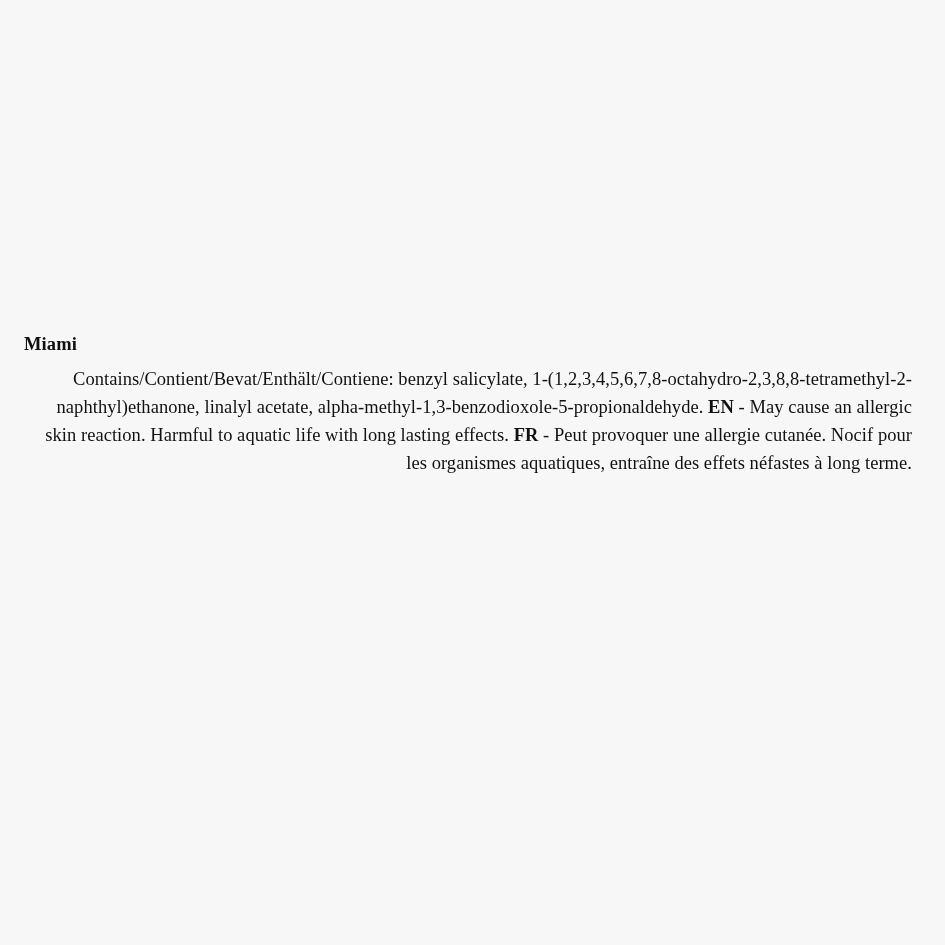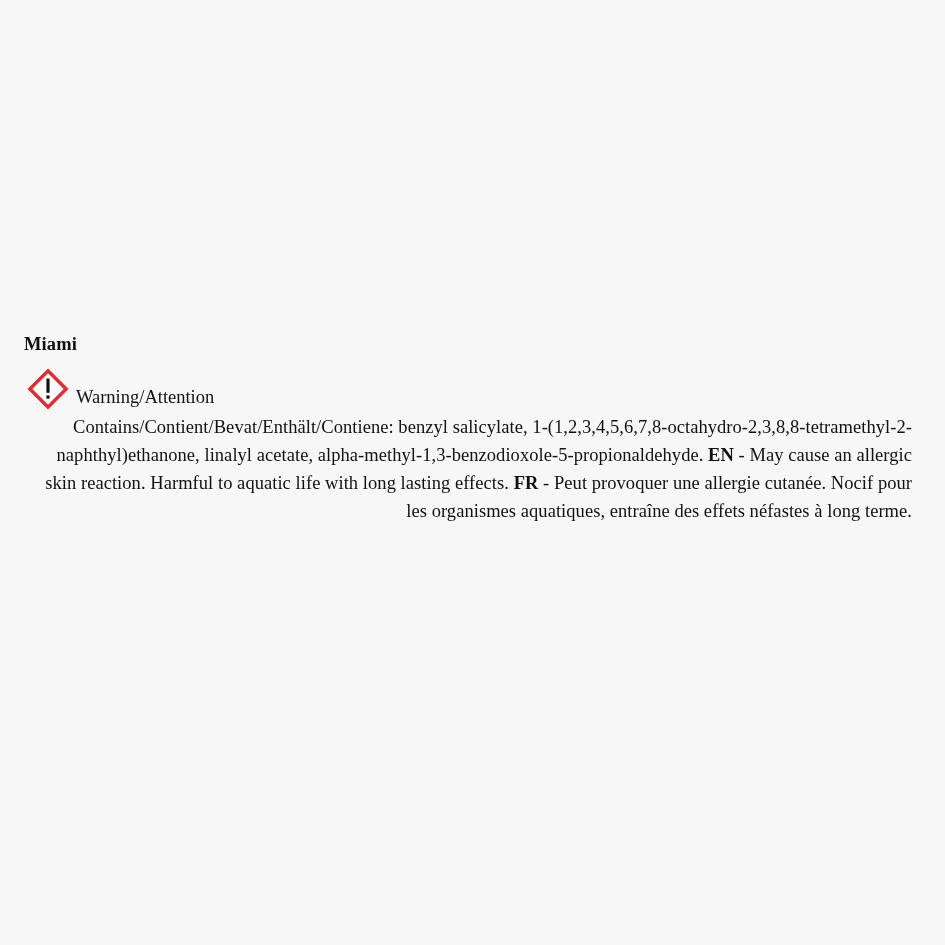--- a/index.html
+++ b/index.html
@@ -70,30 +70,20 @@
 </style>
 </head>
 <body style="background: rgb(247, 247, 247); color: rgb(17, 17, 17);">
 
 <div class="page">
 
   <div class="label-block">
 
     <div class="product-title">Miami</div>
 
-    <div class="hazard-line">
-      <span class="ghs-pictogram">
-        <svg viewBox="0 0 48 48" width="48" height="48" aria-hidden="true">
-          <rect x="11.2" y="11.2" width="25.6" height="25.6" transform="rotate(45 24 24)" fill="#ffffff" stroke="#e8282a" stroke-width="3.4"></rect>
-          <rect x="22.4" y="13.6" width="3.2" height="14.2" fill="#111111"></rect>
-          <rect x="22.4" y="30.4" width="3.2" height="3.3" fill="#111111"></rect>
-        </svg>
-      </span>
-      <span class="warning-word">Warning/Attention</span>
-    </div>
 
     <p class="statement">
       <span>Contains/Contient/Bevat/Enthält/Contiene:</span>
       <span>benzyl salicylate, 1-(1,2,3,4,5,6,7,8-octahydro-2,3,8,8-tetramethyl-2-naphthyl)ethanone, linalyl acetate, alpha-methyl-1,3-benzodioxole-5-propionaldehyde.</span>
       <b class="lang-tag">EN</b>
       <span>- May cause an allergic skin reaction. Harmful to aquatic life with long lasting effects.</span>
       <b class="lang-tag">FR</b>
       <span>- Peut provoquer une allergie cutanée. Nocif pour les organismes aquatiques, entraîne des effets néfastes à long terme.</span>
     </p>
 

